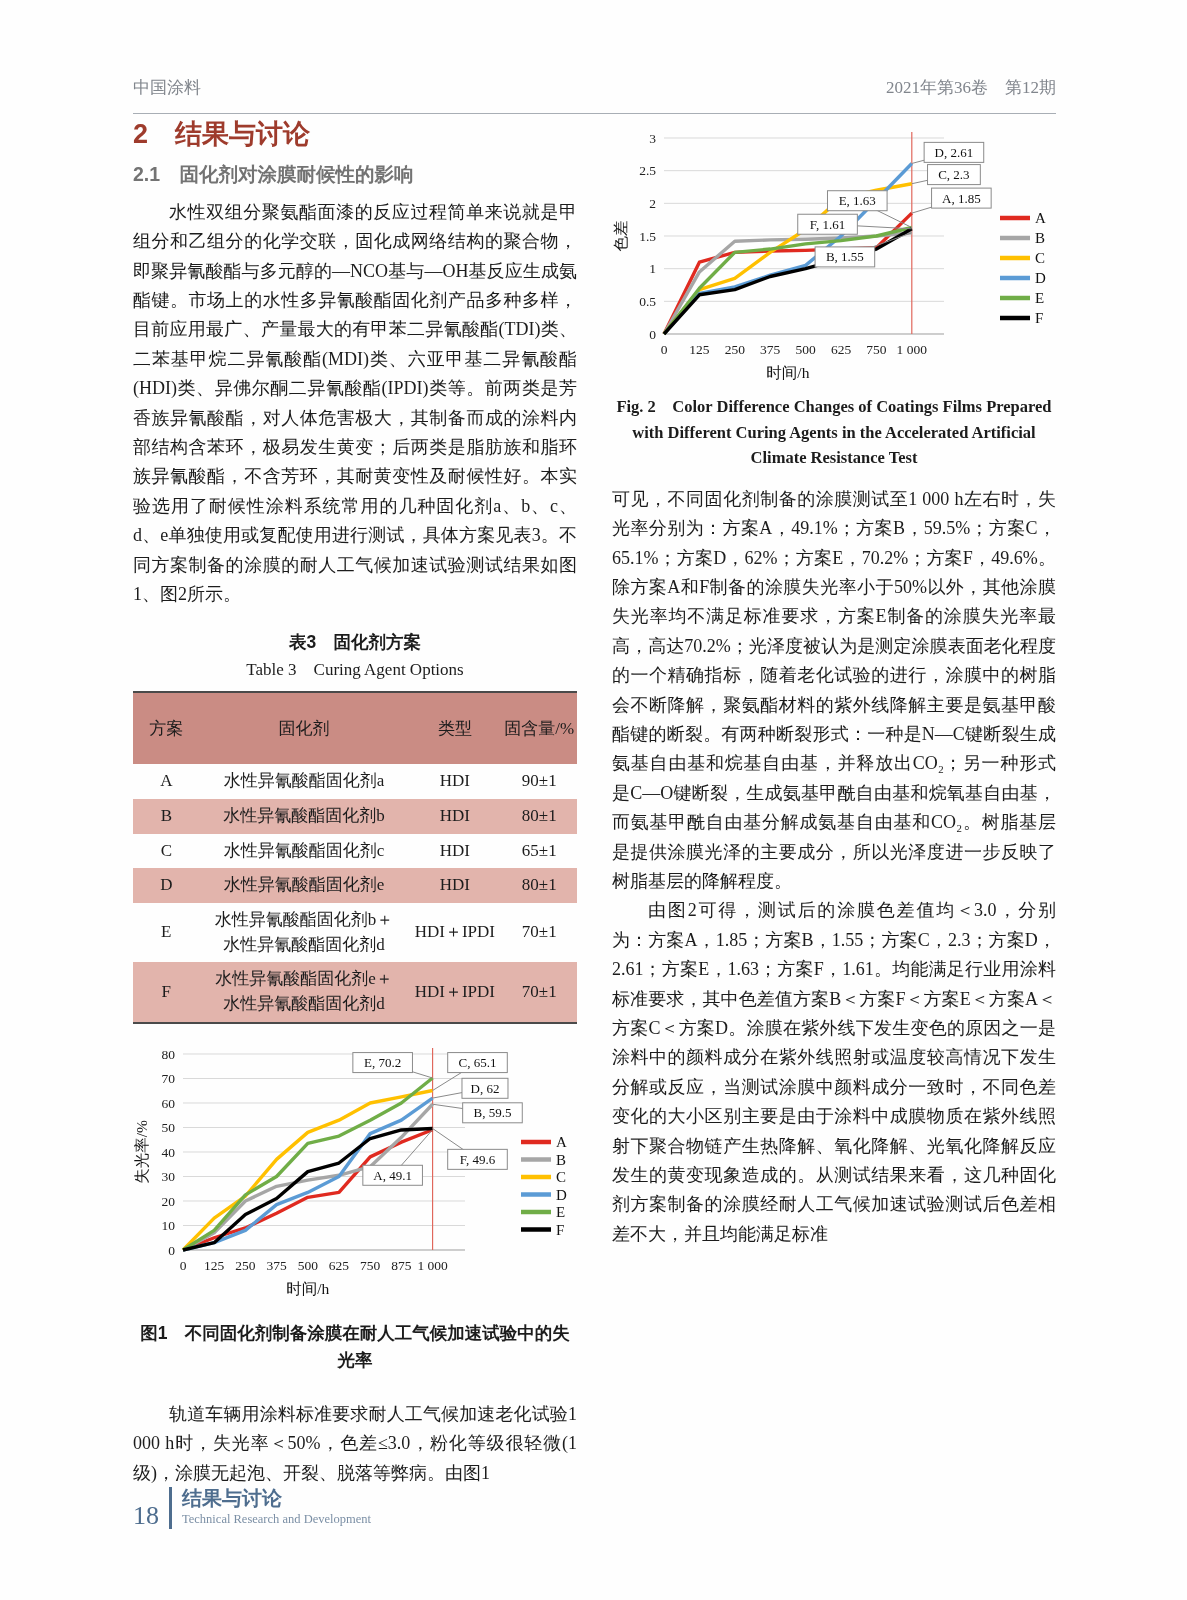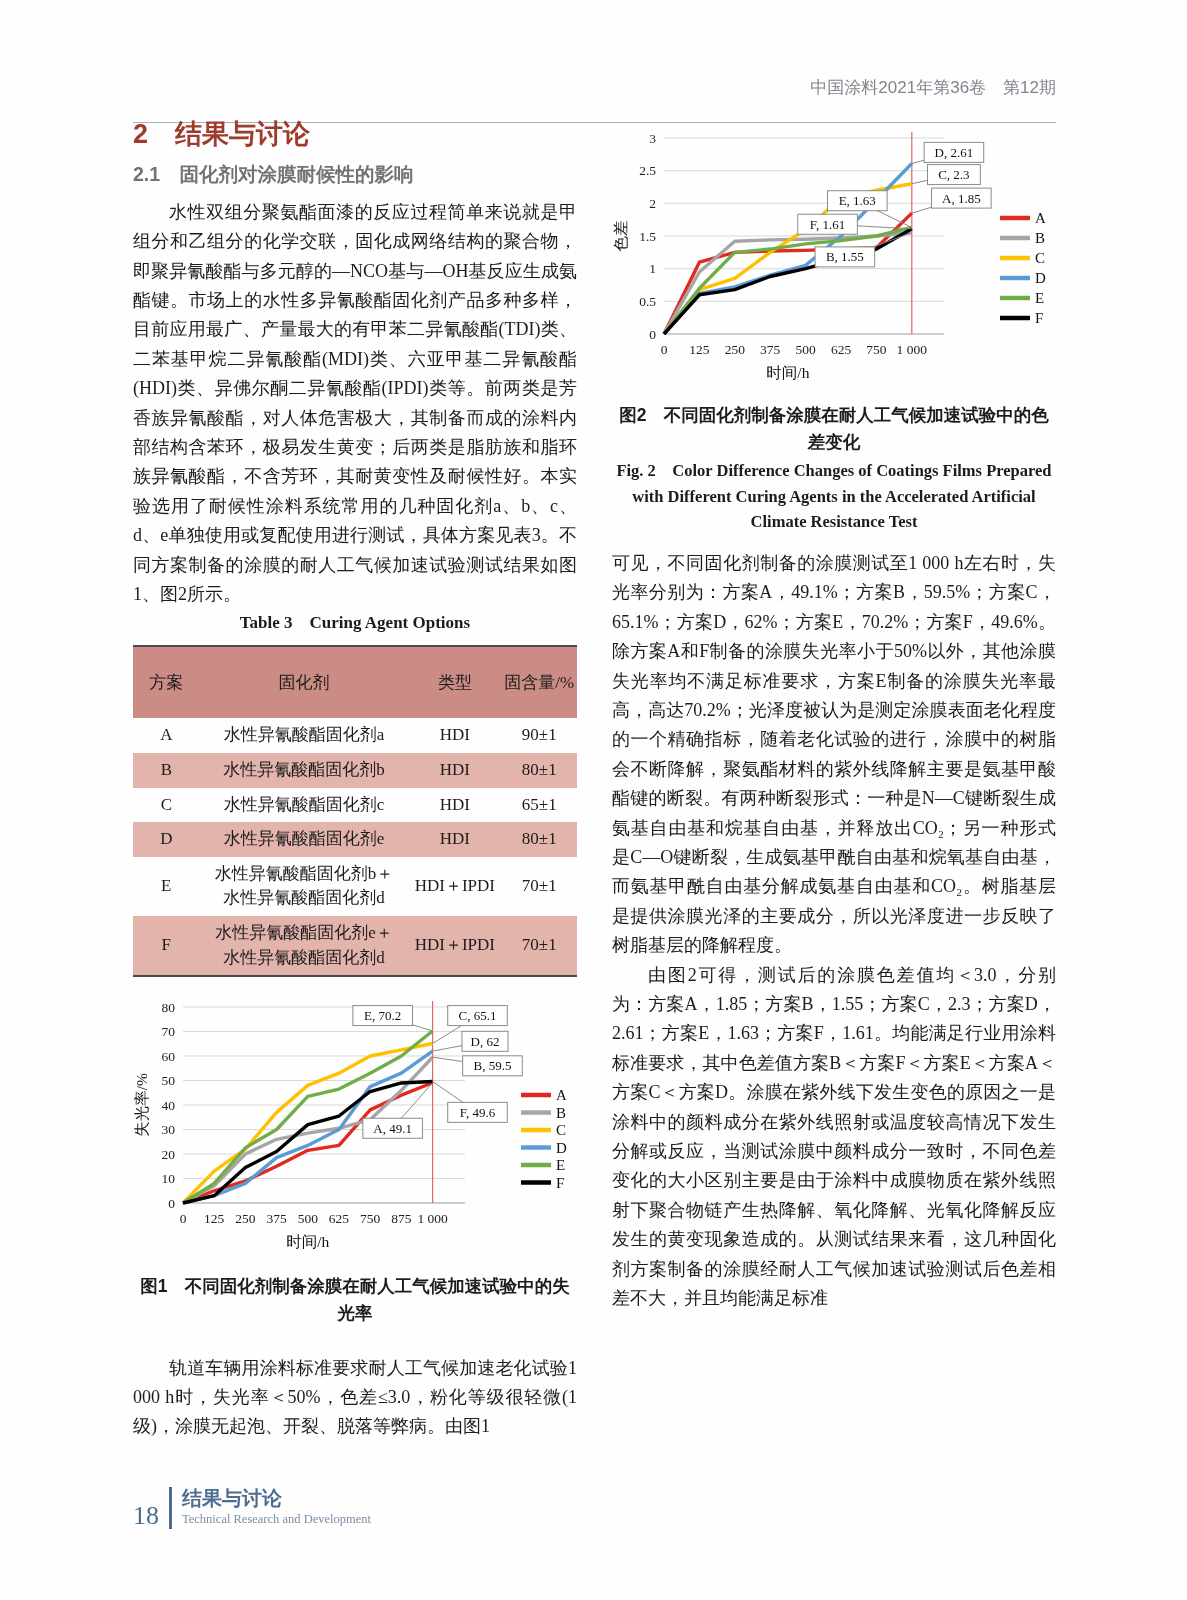--- a/index.html
+++ b/index.html
@@ -1,33 +1,33 @@
 <!DOCTYPE html>
 <html><head>
 <meta charset="utf-8">
 <style>
   html,body{margin:0;padding:0;background:#ddd;}
   .page{position:relative;width:1187px;height:1600px;margin:0 auto;background:#fefefe;
         font-family:"Liberation Serif","DejaVu Serif",serif;color:#1c1c1c;overflow:hidden;}
-  .pg-header{position:absolute;left:133px;width:923px;top:76px;display:flex;justify-content:flex-end;
-        align-items:flex-end;color:#80858c;font-size:17px;padding-bottom:23px;border-bottom:1.5px solid #a8aeb5;
-        font-family:Liberation Sans, sans-serif;}
+  .pg-header{position:absolute;left:133px;width:923px;top:76px;display:flex;justify-content:space-between;
+        align-items:flex-end;color:#80858c;font-size:17px;padding-bottom:14px;border-bottom:1.5px solid #a8aeb5;
+        font-family:Liberation Serif, serif;}
   .col{position:absolute;top:118px;width:444px;}
   .col-left{left:133px;}
   .col-right{left:612px;}
   h2.sec{font-family:"Liberation Sans","DejaVu Sans",sans-serif;font-weight:bold;font-size:27px;line-height:1.2;
         color:#9e3b2c;margin:0 0 12px;}
   h3.subsec{font-family:"Liberation Sans","DejaVu Sans",sans-serif;font-weight:bold;font-size:19.5px;line-height:1.3;
         color:#737373;margin:0 0 10px;}
   p.body{font-size:18px;line-height:29.4px;text-align:justify;margin:0;}
   .indent{text-indent:2em;}
   .after-fig{margin-top:26px !important;}
   .tbl-title-zh{text-align:center;font-family:"Liberation Sans","DejaVu Sans",sans-serif;font-weight:bold;
         font-size:17.5px;line-height:1.5;margin-top:20px;}
-  .tbl-title-en{text-align:center;font-weight:bold;font-size:17px;line-height:1.4;margin:2px 0 10px;}
+  .tbl-title-en{text-align:center;font-weight:normal;font-size:17px;line-height:1.4;margin:2px 0 10px;}
   table.t3{width:100%;border-collapse:collapse;font-size:17px;border-top:2px solid #4a4a4a;border-bottom:2px solid #4a4a4a;}
   table.t3 th{background:#ca8c84;font-weight:normal;padding:24px 2px;text-align:center;}
   table.t3 td{padding:5px 2px;text-align:center;white-space:pre-line;line-height:1.45;}
   table.t3 tr.shade td{background:#e2b4ac;}
   .chart{display:block;margin:14px auto 0;}
   .cap-zh{text-align:center;font-family:"Liberation Sans","DejaVu Sans",sans-serif;font-weight:bold;
         font-size:17.5px;line-height:1.55;margin-top:10px;}
   .cap-en{text-align:center;font-weight:bold;font-size:16.5px;line-height:1.55;margin-top:2px;}
   .rc-para1{margin-top:14px !important;}
   .pg-footer{position:absolute;left:133px;top:1487px;display:flex;align-items:stretch;color:#4e6d8e;}
@@ -49,20 +49,21 @@
   <div class="pg-header">
     <span>中国涂料</span>
     <span>2021年第36卷　第12期</span>
   </div>
 
   <div class="col col-left">
     <h2 class="sec">2　结果与讨论</h2>
     <h3 class="subsec">2.1　固化剂对涂膜耐候性的影响</h3>
     <p class="body indent">水性双组分聚氨酯面漆的反应过程简单来说就是甲组分和乙组分的化学交联，固化成网络结构的聚合物，即聚异氰酸酯与多元醇的—NCO基与—OH基反应生成氨酯键。市场上的水性多异氰酸酯固化剂产品多种多样，目前应用最广、产量最大的有甲苯二异氰酸酯(TDI)类、二苯基甲烷二异氰酸酯(MDI)类、六亚甲基二异氰酸酯(HDI)类、异佛尔酮二异氰酸酯(IPDI)类等。前两类是芳香族异氰酸酯，对人体危害极大，其制备而成的涂料内部结构含苯环，极易发生黄变；后两类是脂肪族和脂环族异氰酸酯，不含芳环，其耐黄变性及耐候性好。本实验选用了耐候性涂料系统常用的几种固化剂a、b、c、d、e单独使用或复配使用进行测试，具体方案见表3。不同方案制备的涂膜的耐人工气候加速试验测试结果如图1、图2所示。</p>
 
+    <div class="tbl-title-zh">表3　固化剂方案</div>
     <div class="tbl-title-en">Table 3　Curing Agent Options</div>
 
     <table class="t3">
       <colgroup>
           <col style="width:15%">
           <col style="width:47%">
           <col style="width:21%">
           <col style="width:17%">
         </colgroup>
       <thead>
@@ -245,21 +246,20 @@
         <text x="423" y="117" class="leg">B</text>
         <line x1="388" y1="132" x2="418" y2="132" stroke="#ffc000" stroke-width="4.5"></line>
         <text x="423" y="137" class="leg">C</text>
         <line x1="388" y1="152" x2="418" y2="152" stroke="#5b9bd5" stroke-width="4.5"></line>
         <text x="423" y="157" class="leg">D</text>
         <line x1="388" y1="172" x2="418" y2="172" stroke="#70ad47" stroke-width="4.5"></line>
         <text x="423" y="177" class="leg">E</text>
         <line x1="388" y1="192" x2="418" y2="192" stroke="#000000" stroke-width="4.5"></line>
         <text x="423" y="197" class="leg">F</text>
       </svg>
-    <div class="cap-zh">图2　不同固化剂制备涂膜在耐人工气候加速试验中的色差变化</div>
     <div class="cap-en">Fig. 2　Color Difference Changes of Coatings Films Prepared with Different Curing Agents in the Accelerated Artificial Climate Resistance Test</div>
 
     <p class="body rc-para1">可见，不同固化剂制备的涂膜测试至1 000 h左右时，失光率分别为：方案A，49.1%；方案B，59.5%；方案C，65.1%；方案D，62%；方案E，70.2%；方案F，49.6%。除方案A和F制备的涂膜失光率小于50%以外，其他涂膜失光率均不满足标准要求，方案E制备的涂膜失光率最高，高达70.2%；光泽度被认为是测定涂膜表面老化程度的一个精确指标，随着老化试验的进行，涂膜中的树脂会不断降解，聚氨酯材料的紫外线降解主要是氨基甲酸酯键的断裂。有两种断裂形式：一种是N—C键断裂生成氨基自由基和烷基自由基，并释放出CO₂；另一种形式是C—O键断裂，生成氨基甲酰自由基和烷氧基自由基，而氨基甲酰自由基分解成氨基自由基和CO₂。树脂基层是提供涂膜光泽的主要成分，所以光泽度进一步反映了树脂基层的降解程度。</p>
     <p class="body indent">由图2可得，测试后的涂膜色差值均＜3.0，分别为：方案A，1.85；方案B，1.55；方案C，2.3；方案D，2.61；方案E，1.63；方案F，1.61。均能满足行业用涂料标准要求，其中色差值方案B＜方案F＜方案E＜方案A＜方案C＜方案D。涂膜在紫外线下发生变色的原因之一是涂料中的颜料成分在紫外线照射或温度较高情况下发生分解或反应，当测试涂膜中颜料成分一致时，不同色差变化的大小区别主要是由于涂料中成膜物质在紫外线照射下聚合物链产生热降解、氧化降解、光氧化降解反应发生的黄变现象造成的。从测试结果来看，这几种固化剂方案制备的涂膜经耐人工气候加速试验测试后色差相差不大，并且均能满足标准</p>
   </div>
 
   <div class="pg-footer">
     <span class="pg-num">18</span>
     <span class="ft-bar"></span>
     <span>

